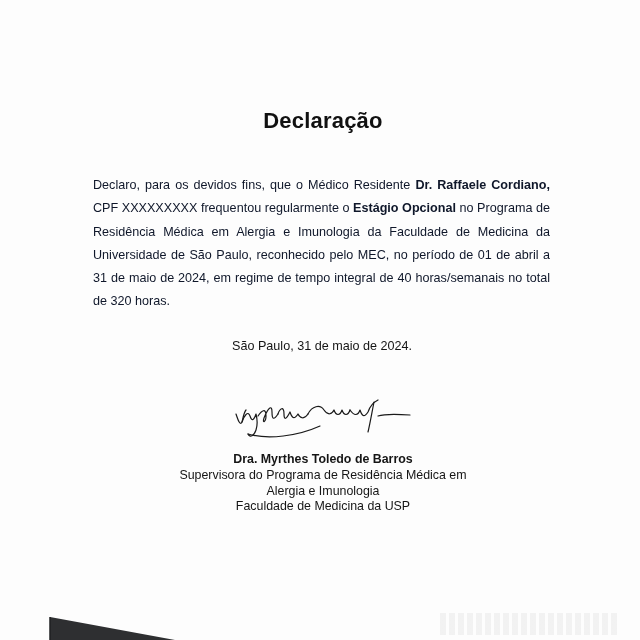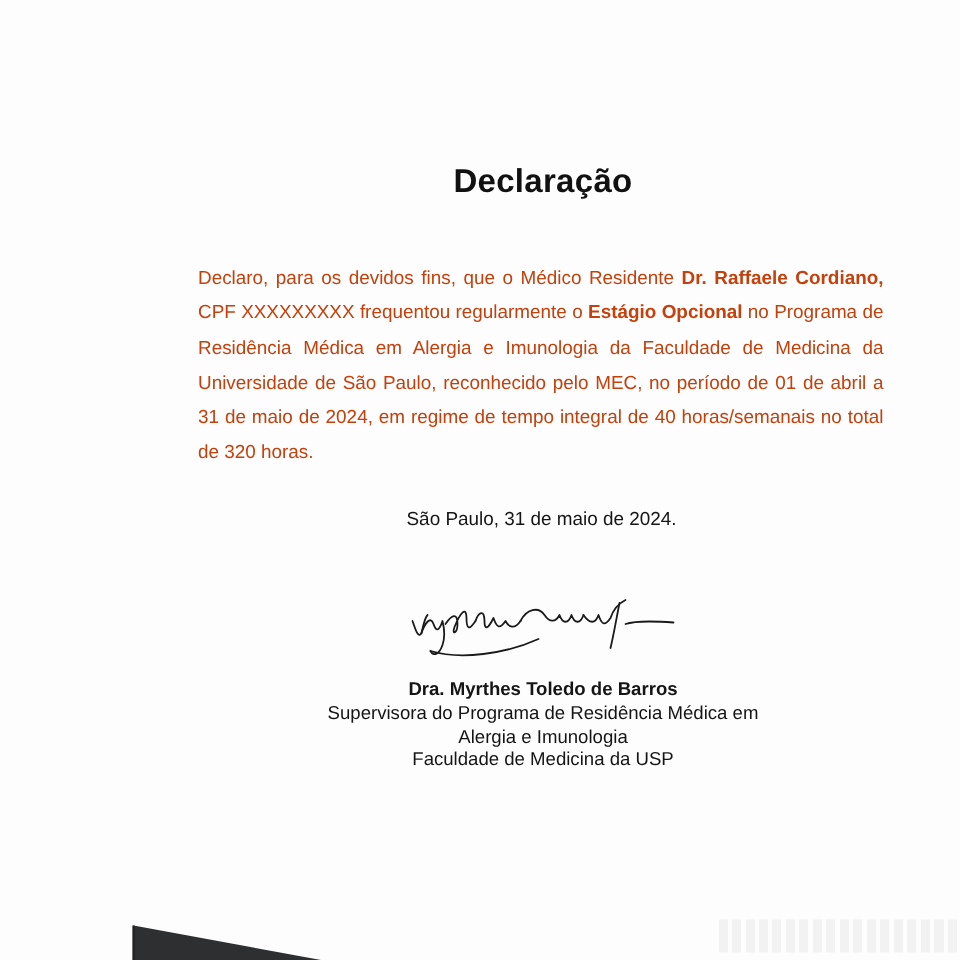--- a/index.html
+++ b/index.html
@@ -1,26 +1,26 @@
 <!DOCTYPE html>
 <html><head>
   <meta charset="utf-8">
   <style>
     * { margin: 0; padding: 0; box-sizing: border-box; }
     html, body { width: 640px; height: 640px; overflow: hidden; background: #fdfdfd; }
     body { position: relative; font-family: "Liberation Sans", "DejaVu Sans", sans-serif; color: #111; }
-    .page { position: absolute; left: 0; top: 0; width: 521px; height: 640px; background: #fdfdfd; margin-left: 39px; }
+    .page { position: absolute; left: 0; top: 0; width: 521px; height: 640px; background: #fdfdfd; }
     .title {
       position: absolute; left: 0; top: 108px; width: 646px; text-align: center;
       font-size: 22px; font-weight: bold; letter-spacing: 0.2px; color: #111;
     }
     .body-text {
       position: absolute; left: 93px; top: 174px; width: 457px;
       font-size: 12.6px; line-height: 23.3px; text-align: justify; text-align-last: left;
-      color: #c2410c;
+      color: #0f172a;
     }
     .body-text b { font-weight: bold; }
     .place-date {
       position: absolute; left: 0; top: 339px; width: 644px; text-align: center;
       font-size: 12.6px; color: #151515;
     }
     .signature {
       position: absolute; left: 228px; top: 396px; width: 190px; height: 50px;
     }
     .signer {

